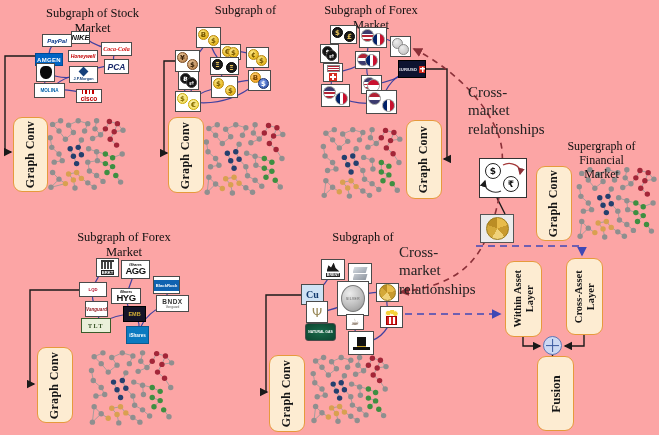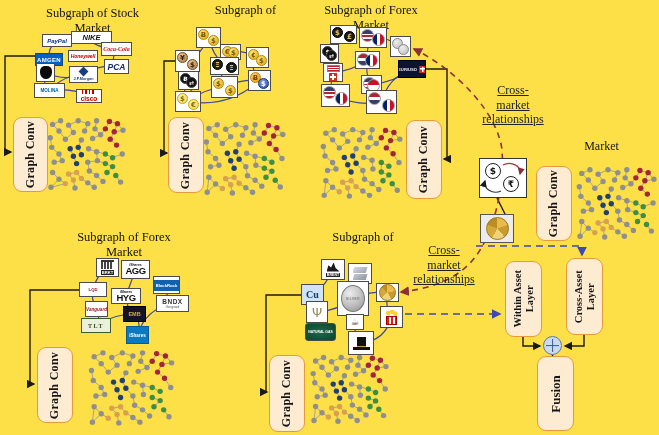--- a/index.html
+++ b/index.html
@@ -1,21 +1,21 @@
 <!DOCTYPE html>
 <html><head>
 <meta charset="utf-8">
 <style>
   html,body{margin:0;padding:0;background:#fff;}
-  #stage{position:relative;width:659px;height:435px;background:#fde047;overflow:hidden;
+  #stage{position:relative;width:659px;height:435px;background:#fca5a5;overflow:hidden;
          font-family:"Liberation Serif",serif;}
   #wires{position:absolute;left:0;top:0;}
   .title{position:absolute;text-align:center;font-size:12.5px;color:#111;line-height:1.18;}
   .title span{display:block;}
-  .xtext{position:absolute;text-align:center;font-size:12px;color:#222;line-height:1.22;text-decoration:underline;}
+  .xtext{position:absolute;text-align:left;font-size:15px;color:#222;line-height:1.22;}
   .xtext span{display:block;}
   .gconv{position:absolute;background:#fdecd2;border:1.6px solid #e69a3c;border-radius:9px;
          display:flex;align-items:center;justify-content:center;box-sizing:border-box;}
   .gtext{transform:rotate(-90deg);white-space:nowrap;font-weight:700;font-size:12px;color:#151515;letter-spacing:.3px;}
   .vblock{transform:rotate(-90deg);text-align:center;font-weight:700;font-size:10.5px;line-height:1.12;color:#151515;white-space:nowrap;}
   .vblock span{display:block;}
   .ftext{transform:rotate(-90deg);white-space:nowrap;font-weight:700;font-size:13px;color:#151515;}
   .plus{position:absolute;left:543px;top:336px;width:19px;height:19px;border-radius:50%;
         background:#ccd9f2;border:1.5px solid #5b76b8;box-sizing:border-box;}
   .plus::before{content:"";position:absolute;left:50%;top:2px;bottom:2px;width:1.8px;background:#39589e;transform:translateX(-50%);}
@@ -863,20 +863,21 @@
     <span>Market</span>
   </div>
   <div class="title" style="left:68px;top:230px;width:112px;">
     <span>Subgraph of Forex</span>
     <span>Market</span>
   </div>
   <div class="title" style="left:293px;top:230px;width:140px;">
     <span>Subgraph of</span>
   </div>
   <div class="title" style="left:544px;top:139px;width:115px;font-size:12px;">
+    <span>Supergraph of Financial</span>
     <span>Market</span>
   </div>
 
   <div class="xtext" style="left:468px;top:83px;width:90px;">
     <span>Cross-</span>
     <span>market</span>
     <span>relationships</span>
   </div>
   <div class="xtext" style="left:399px;top:243px;width:90px;">
     <span>Cross-</span>
@@ -928,21 +929,21 @@
       <path d="M21,32 A11,9 0 0 1 5,22" fill="none" stroke="#333" stroke-width="1.2" marker-end="url(#ma)"></path>
     </svg>
   </div>
   <div class="coinbox">
     <span class="bigcoin"></span>
   </div>
 
 <div class="icon i-paypal" style="left: 42px; top: 34px; width: 30px; height: 13px;">
       <span class="lbl">PayPal</span>
     </div>
-    <div class="icon i-nike" style="left: 71px; top: 31px; width: 41px; height: 13px;">
+    <div class="icon i-nike" style="left: 71px; top: 31px; width: 19px; height: 13px;">
       <span class="lbl">NIKE</span>
     </div>
     <div class="icon i-coke" style="left: 101px; top: 42px; width: 31px; height: 14px;">
       <span class="lbl">Coca-Cola</span>
     </div>
     <div class="icon i-amgen" style="left: 35px; top: 53px; width: 28px; height: 13px;">
       <span class="lbl">AMGEN</span>
     </div>
     <div class="icon i-honey" style="left: 68px; top: 50px; width: 30px; height: 12px;">
       <span class="lbl">Honeywell</span>

